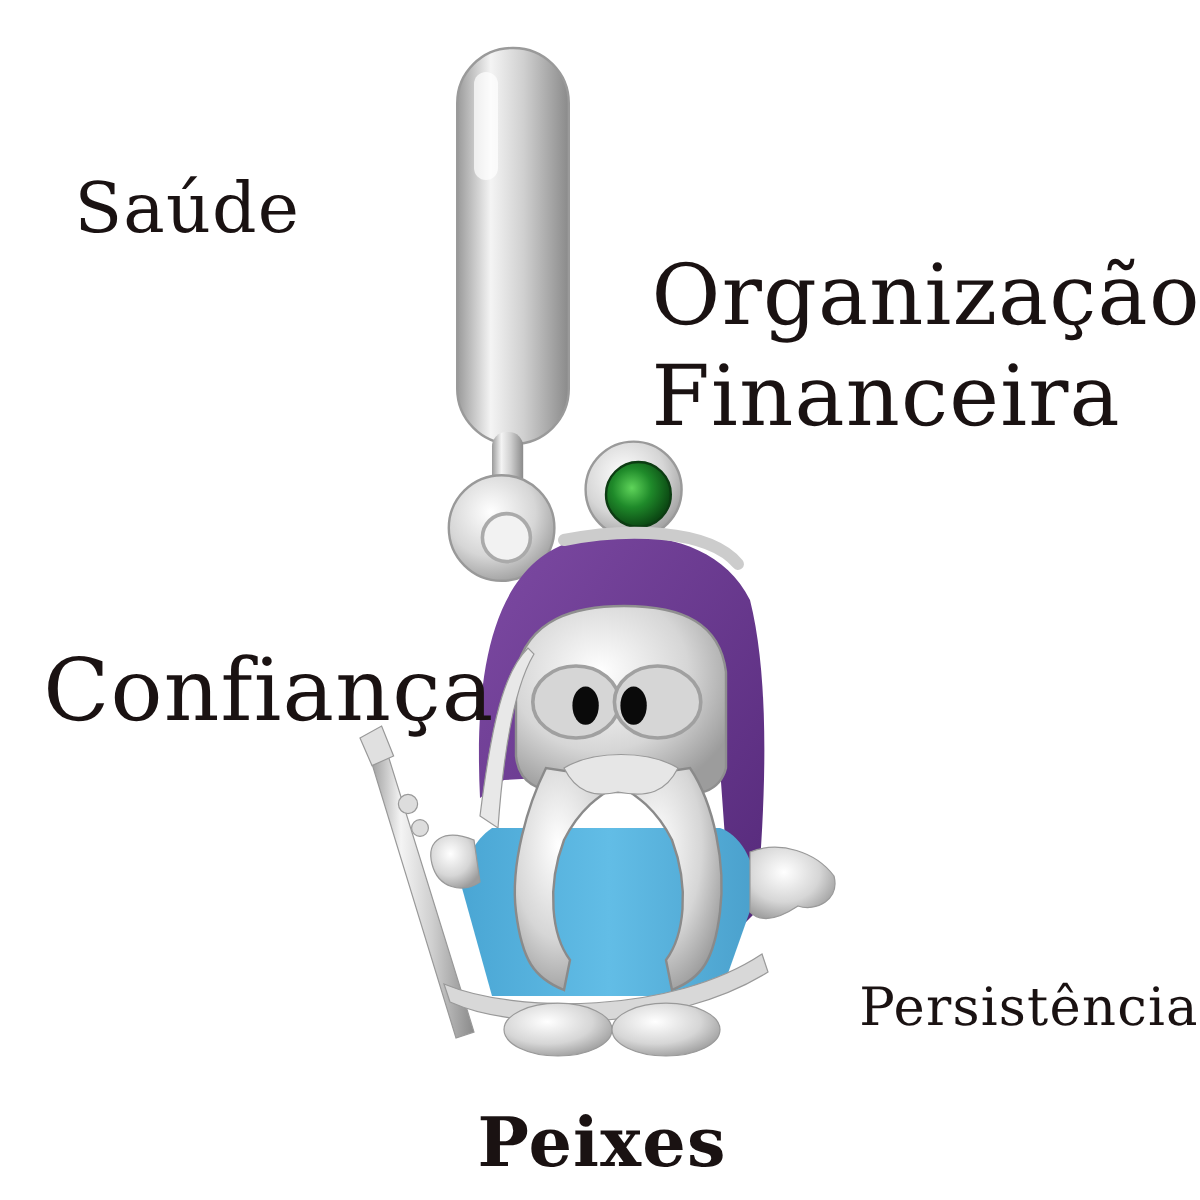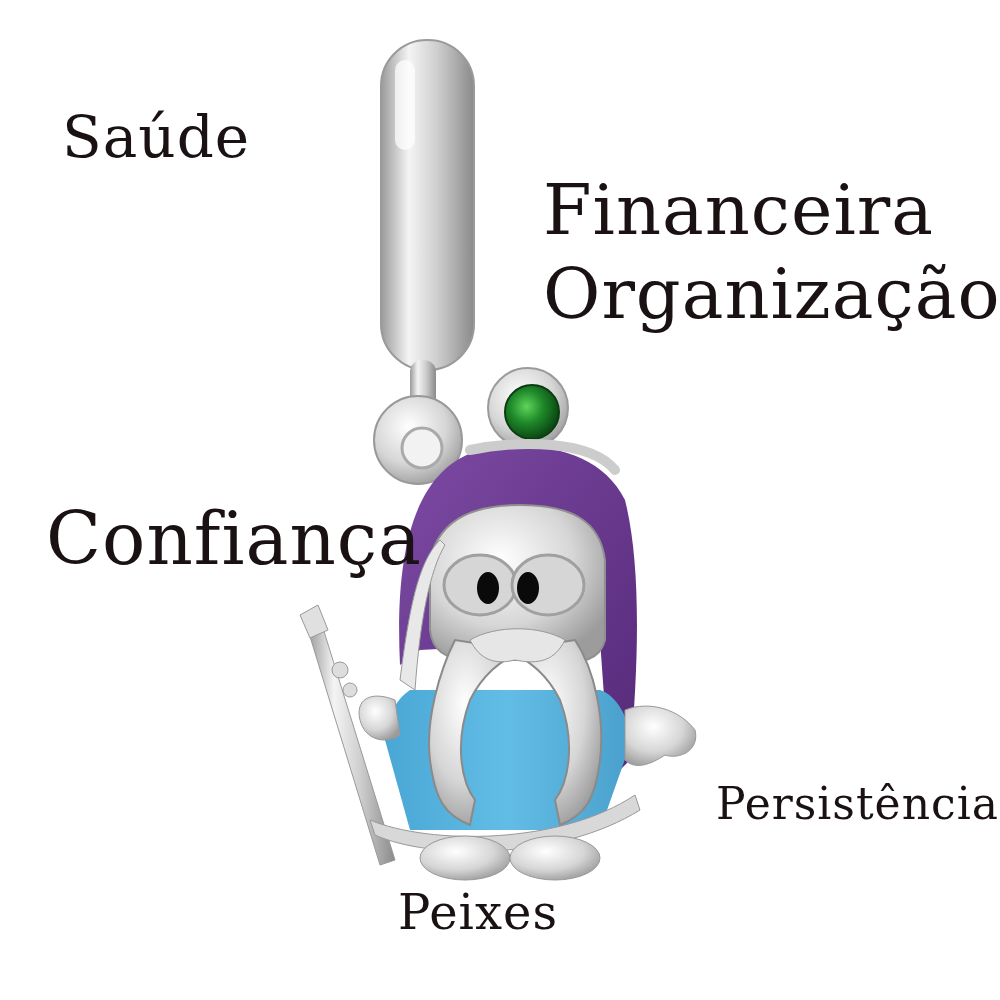--- a/index.html
+++ b/index.html
@@ -2,27 +2,27 @@
 <html><head>
 <meta charset="utf-8">
 <style>
   html, body { margin:0; padding:0; }
   body {
     width:1000px; height:1000px; background:#ffffff; position:relative; overflow:hidden;
     font-family: "DejaVu Serif", "Liberation Serif", serif;
   }
   .label {
     position:absolute; color:#1a1212; font-family:"DejaVu Serif","Liberation Serif",serif;
-    line-height:1; white-space:nowrap; letter-spacing:1px;
+    line-height:1; white-space:nowrap; letter-spacing:1px;margin-top:36px;
   }
   #lbl-saude { left:62px; top:108px; font-size:58px; }
   #lbl-org { left:543px; top:168px; font-size:70px; line-height:84px; }
-  #lbl-conf { left:46px; top:503px; font-size:72px; }
+  #lbl-conf { left:36px; top:503px; font-size:72px; }
   #lbl-pers { left:716px; top:782px; font-size:44px; }
-  #lbl-peixes { left:398px; top:888px; font-size:48px; }
+  #lbl-peixes { left:398px; top:888px; font-size:57px;font-weight:bold; }
   .org-line { display:block; }
   svg.charm { position:absolute; left:0; top:0; }
 </style>
 </head>
 <body>
 
 <svg class="charm" width="1000" height="1000" viewBox="0 0 1000 1000">
   <defs>
     <linearGradient id="silverV" x1="0" x2="1" y1="0" y2="0">
       <stop offset="0" stop-color="#9a9a9a"></stop>
@@ -107,18 +107,18 @@
   <path d="M370 820 C430 845 560 845 635 795 L640 810 C560 860 430 860 375 835 Z" fill="#d8d8d8" stroke="#999"></path>
 
   <g>
     <ellipse cx="465" cy="858" rx="45" ry="22" fill="url(#silverR)" stroke="#999"></ellipse>
     <ellipse cx="555" cy="858" rx="45" ry="22" fill="url(#silverR)" stroke="#999"></ellipse>
   </g>
 </svg>
 
 <div id="lbl-saude" class="label">Saúde</div>
 <div id="lbl-org" class="label">
+  <span class="org-line">Organização</span>
   <span class="org-line">Financeira</span>
-  <span class="org-line">Organização</span>
 </div>
 <div id="lbl-conf" class="label">Confiança</div>
 <div id="lbl-pers" class="label">Persistência</div>
 <div id="lbl-peixes" class="label">Peixes</div>
 
 </body></html>

